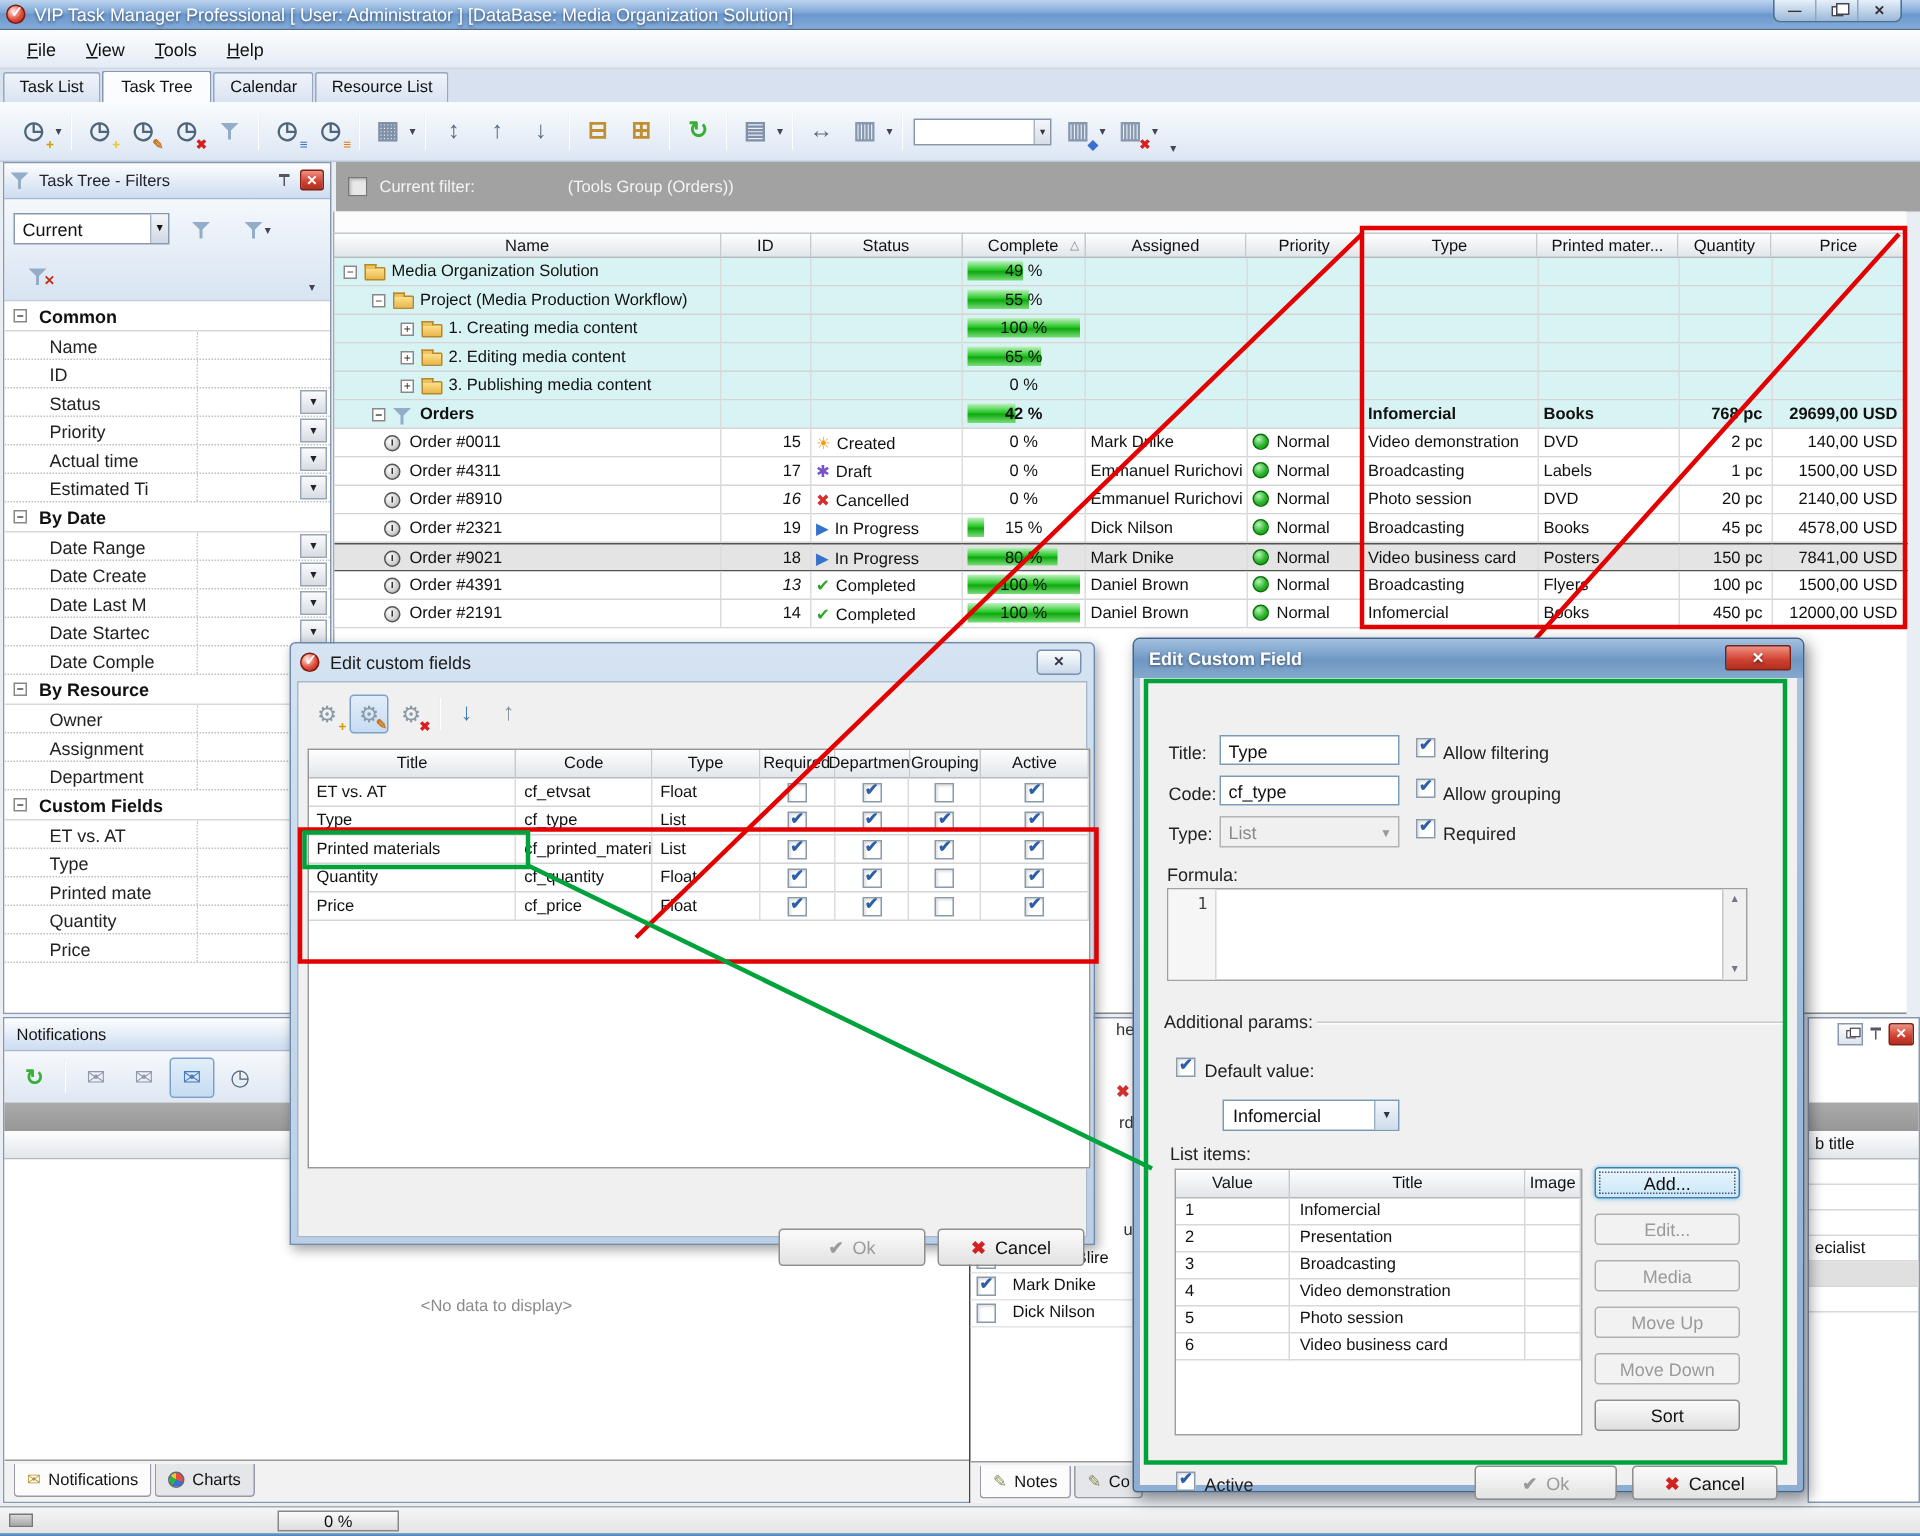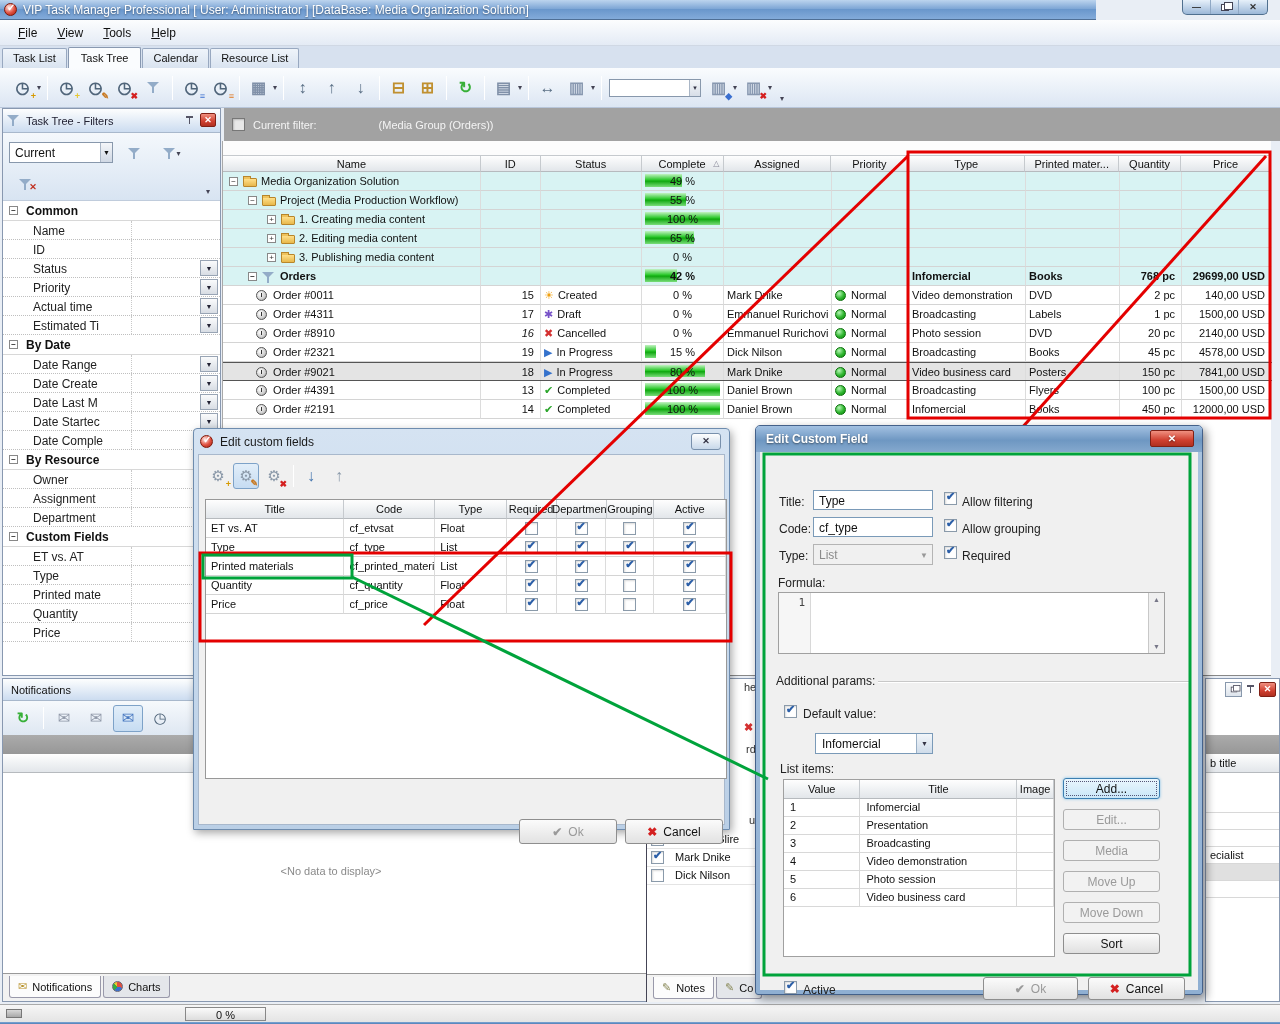--- a/index.html
+++ b/index.html
@@ -2,21 +2,21 @@
 <html><head>
 <meta charset="utf-8">
 <style>
   html,body{margin:0;padding:0;background:#444;}
   *{box-sizing:border-box;}
   .window{position:relative;width:1280px;height:1024px;overflow:hidden;background:#E9EEF5;
     font-family:"Liberation Sans",sans-serif;font-size:11px;color:#111;}
   .abs{position:absolute;}
 
   
-  #titlebar{left:0;top:0;width:1096px;height:20px;
+  #titlebar{left:0;top:0;width:1280px;height:20px;
     background:linear-gradient(#BCD4EE,#7FA7D6 45%,#6A97CC 50%,#83ABDA);
     border-bottom:1px solid #4F6F96;display:flex;align-items:center;padding:0 4px;}
   #titlebar .t{color:#fff;font-size:12px;margin-left:6px;text-shadow:0 1px 2px rgba(0,0,0,.45);white-space:nowrap;}
   .vip-icon{display:inline-block;width:13px;height:13px;border-radius:50%;
     background:radial-gradient(circle at 35% 30%,#FFE9E5,#E05040 55%,#A02010);border:1px solid #801808;position:relative;}
   .vip-icon::after{content:"\2713";position:absolute;left:2px;top:-2px;color:#fff;font-size:10px;font-weight:bold;}
   #wbtns{position:absolute;right:12px;top:0;height:15px;display:flex;
     background:linear-gradient(#E6F0FA,#9CB8D8);border:1px solid #50708F;border-top:none;border-radius:0 0 5px 5px;}
   #wbtns .wb{width:28px;display:flex;align-items:center;justify-content:center;border-right:1px solid #8FA8C4;color:#333;font-size:9px;font-weight:bold;}
   #wbtns .wb:last-child{border-right:none;}
@@ -129,21 +129,21 @@
   .ares{position:absolute;left:0;width:109px;height:18px;border-bottom:1px solid #E4E4E4;}
   .ares .cb{position:absolute;left:4px;top:2px;}
   .ares .nm{position:absolute;left:28px;top:2px;white-space:nowrap;}
 
   #rightfrag{left:1205px;top:678px;width:75px;height:324px;background:#fff;border:1px solid #8898B0;}
   #rf-btns{position:absolute;right:3px;top:3px;display:flex;gap:4px;align-items:center;}
   .mini-btn{width:17px;height:15px;border:1px solid #8898AC;background:linear-gradient(#FBFCFD,#DDE4EC);
     display:flex;align-items:center;justify-content:center;}
   #rf-band{position:absolute;left:0;top:56px;right:0;height:19px;background:linear-gradient(#ABABAB,#979797);}
   #rf-colhd{position:absolute;left:0;top:75px;right:0;height:19px;background:linear-gradient(#FEFEFE,#E2E6EA);border-bottom:1px solid #B6BABE;padding:3px 0 0 4px;}
-  .rf-row{position:absolute;left:0;right:0;height:17px;border-bottom:1px solid #D8D8D8;padding:2px 0 0 4px;margin-top:23px;}
+  .rf-row{position:absolute;left:0;right:0;height:17px;border-bottom:1px solid #D8D8D8;padding:2px 0 0 4px;}
 
   
   .dlg{position:absolute;background:#F0F0F0;}
   #dlg1{left:193px;top:428px;width:537px;height:402px;z-index:10;border:1px solid #6E8CAE;border-radius:4px 4px 0 0;
     box-shadow:2px 3px 8px rgba(0,0,0,.35);background:linear-gradient(#D5E3F2,#BACFE6);}
   #dlg1 .tbar{position:absolute;left:0;top:0;right:0;height:25px;display:flex;align-items:center;padding:0 6px;color:#1a1a1a;font-size:12px;}
   #dlg1 .body{position:absolute;left:4px;top:25px;right:4px;bottom:4px;background:#F0F0F0;border:1px solid #A8B8CC;}
   .dlgx{position:absolute;right:8px;top:4px;width:30px;height:17px;border:1px solid #7890AC;border-radius:3px;
     background:linear-gradient(#FDFEFE,#C8D8EA);color:#334;font-size:9px;font-weight:bold;text-align:center;padding-top:2px;}
   #d1-toolbar{position:absolute;left:6px;top:6px;height:30px;display:flex;align-items:center;}
@@ -450,21 +450,21 @@
         <div class="fp-row">
           <span class="lb">Price</span>
           <span class="vsep"></span>
         </div>
       </div>
   </div>
 
   <div class="abs" id="filterbar">
     <span class="cbg"></span>
     <span>Current filter:</span>
-    <span class="v">(Media Group  (Orders))</span>
+    <span class="v">(Tools Group  (Orders))</span>
   </div>
 
   <div class="abs" id="grid-top"></div>
   <div class="abs" id="grid-head">
       <div class="gh" style="width: 258px;">Name</div>
       <div class="gh" style="width: 60px;">ID</div>
       <div class="gh" style="width: 101px;">Status</div>
       <div class="gh" style="width: 82px;">Complete<span class="sort">△</span></div>
       <div class="gh" style="width: 108px;">Assigned</div>
       <div class="gh" style="width: 77px;">Priority</div>
@@ -686,21 +686,21 @@
         <div class="gcell" style="left: 686px; width: 117px;">Video business card</div>
         <div class="gcell" style="left: 803px; width: 94px;">Posters</div>
         <div class="gcell r" style="left: 897px; width: 62px;">150 pc</div>
         <div class="gcell r" style="left: 959px; width: 90px;">7841,00 USD</div>
       </div>
       <div class="grow" style="top: 209px;">
         <div class="gcell" style="left: 0px; width: 258px; padding: 0px;">
           <span class="ic-task" style="left: 33px;"></span>
           <span class="nlabel" style="left: 50px;">Order #4391</span>
         </div>
-        <div class="gcell r" style="left: 258px; width: 60px;">13</div>
+        <div class="gcell r" style="left: 258px; width: 60px; font-style: italic;">13</div>
         <div class="gcell" style="left: 318px; width: 101px;"><span class="sticon" style="color: rgb(42, 165, 42);">✔</span><span>Completed</span></div>
         <div class="gcell" style="left: 419px; width: 82px; padding: 0px;">
           <div class="barwrap">
             <div class="bar" style="width: 100%;"></div>
           </div>
           <div class="bartext">100 %</div>
         </div>
         <div class="gcell" style="left: 501px; width: 108px;">Daniel Brown</div>
         <div class="gcell" style="left: 609px; width: 77px;"><span class="prio"></span><span>Normal</span></div>
         <div class="gcell" style="left: 686px; width: 117px;">Broadcasting</div>

